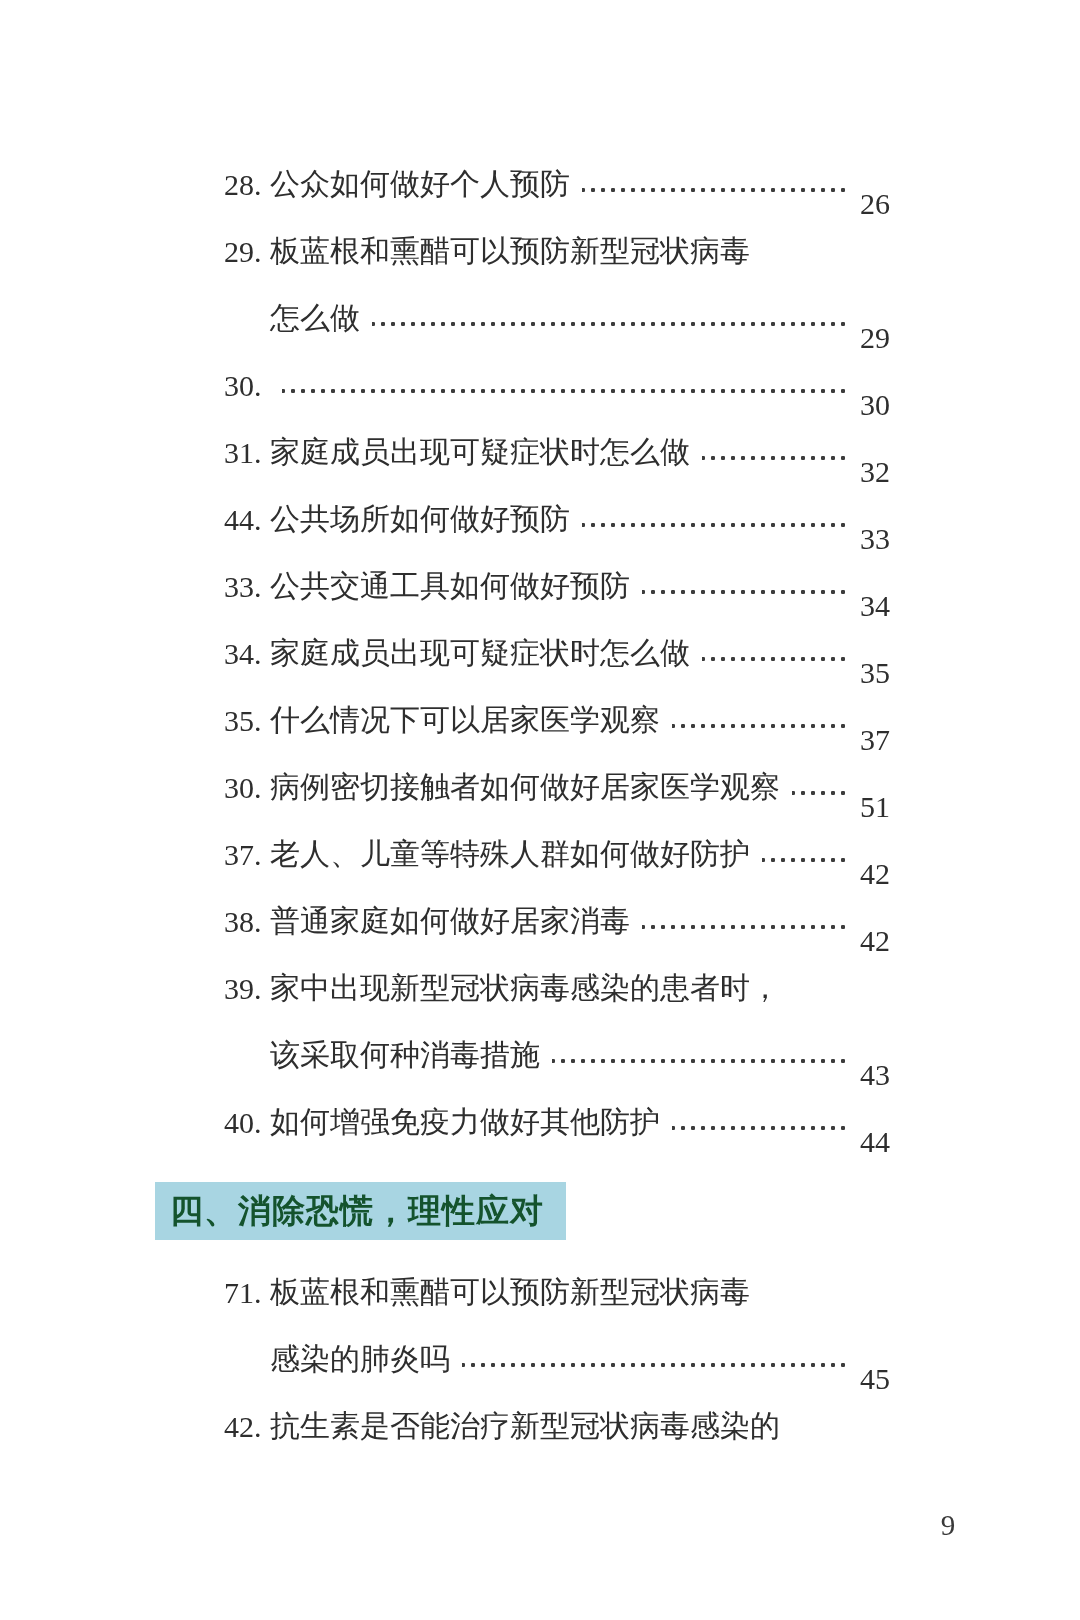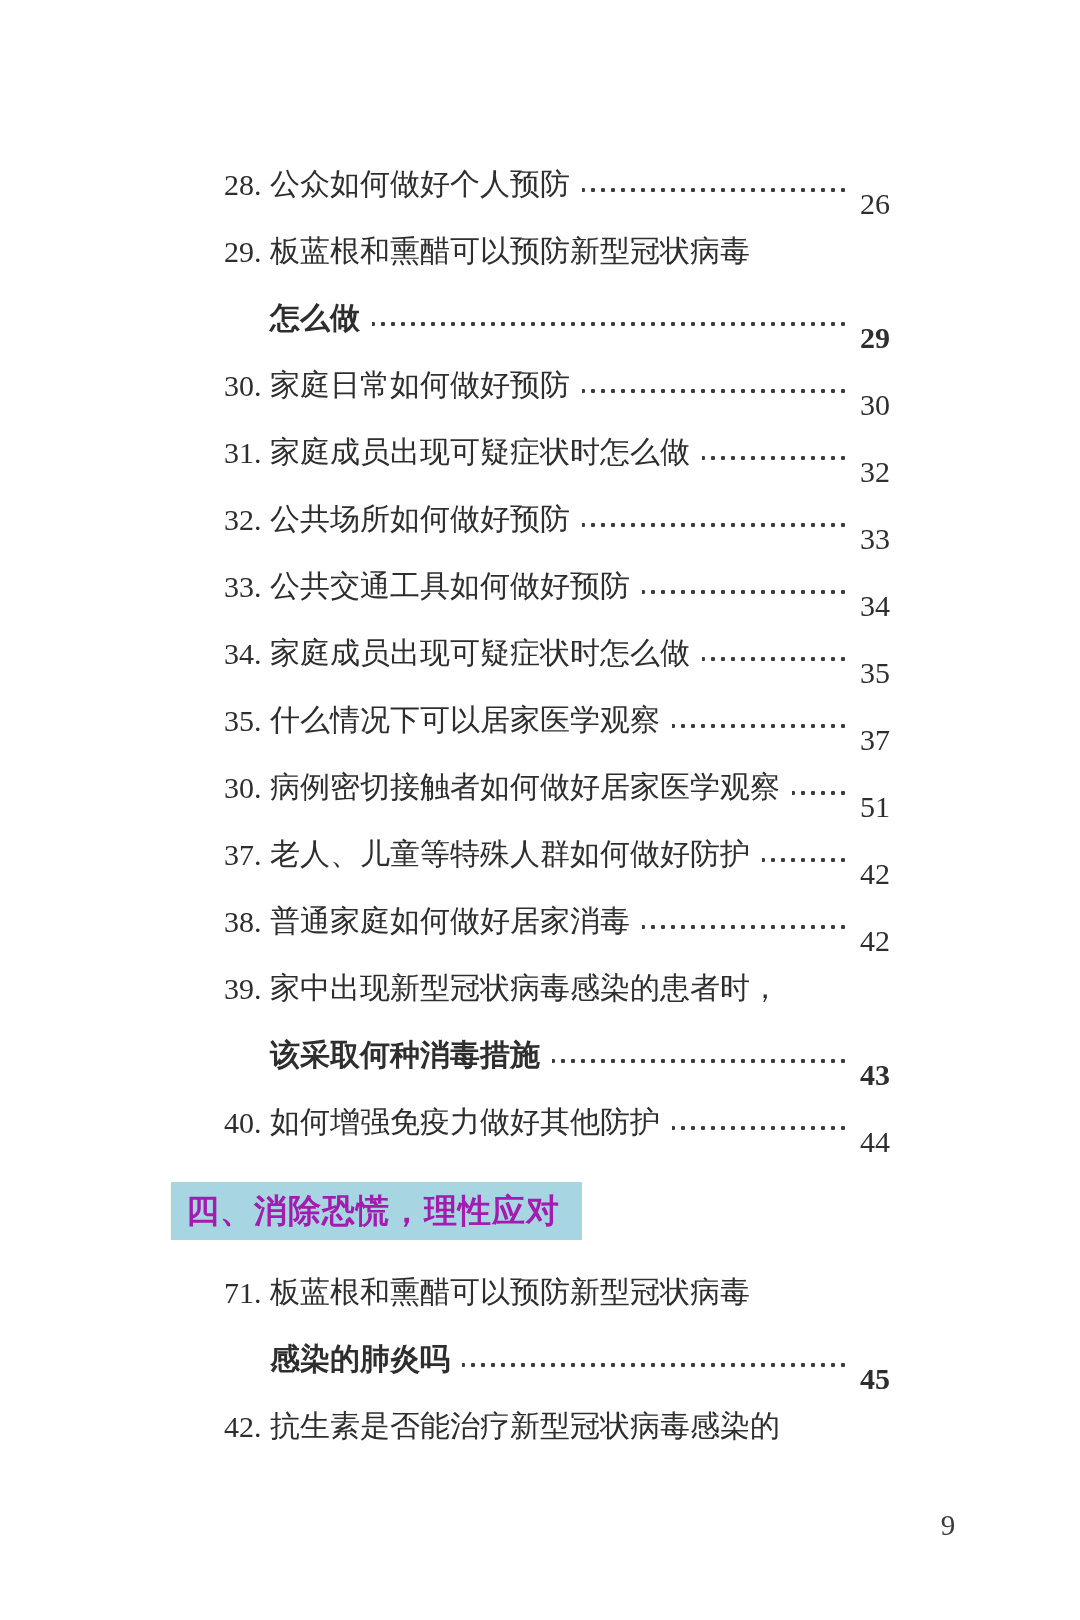--- a/index.html
+++ b/index.html
@@ -26,21 +26,21 @@
     display: flex;
     align-items: center;
     height: 67px;
     font-size: 30px;
     white-space: nowrap;
   }
   .toc-num {
     flex: none;
     width: 46px;
   }
-  .toc-row.cont { padding-left: 46px; font-weight: bold; }
+  .toc-row.cont { padding-left: 46px; }
   .toc-text { flex: none; }
   .toc-leader {
     flex: 1 1 auto;
     height: 12px;
     align-self: center;
     position: relative;
     top: 5px;
     margin-left: 12px;
     margin-right: 2px;
     background-image: radial-gradient(circle, #3c3c3c 2px, rgba(0,0,0,0) 2.4px);
@@ -62,23 +62,22 @@
   }
   .heading {
     display: inline-flex;
     align-items: center;
     height: 58px;
     padding: 0 22px 0 15px;
     background: #a8d5e2;
     font-family: "Liberation Sans", "DejaVu Sans", sans-serif;
     font-weight: bold;
     font-size: 33px;
-    color: #a21caf;
+    color: #14532d;
     letter-spacing: 1px;
-    margin-left: 16px;
   }
   .footer-page-num {
     position: absolute;
     top: 1509px;
     left: 900px;
     width: 96px;
     text-align: center;
     font-size: 29px;
     color: #3a3a3a;
   }
@@ -99,32 +98,31 @@
           <span class="toc-num">29.</span>
           <span class="toc-text">板蓝根和熏醋可以预防新型冠状病毒</span>
         </div>
         <div class="toc-row cont">
           <span class="toc-text">怎么做</span>
           <span class="toc-leader"></span>
           <span class="toc-page">29</span>
         </div>
         <div class="toc-row">
           <span class="toc-num">30.</span>
-          <span class="toc-text">家庭日常如何做好预防</span>
           <span class="toc-leader"></span>
           <span class="toc-page">30</span>
         </div>
         <div class="toc-row">
           <span class="toc-num">31.</span>
           <span class="toc-text">家庭成员出现可疑症状时怎么做</span>
           <span class="toc-leader"></span>
           <span class="toc-page">32</span>
         </div>
         <div class="toc-row">
-          <span class="toc-num">32.</span>
+          <span class="toc-num">44.</span>
           <span class="toc-text">公共场所如何做好预防</span>
           <span class="toc-leader"></span>
           <span class="toc-page">33</span>
         </div>
         <div class="toc-row">
           <span class="toc-num">33.</span>
           <span class="toc-text">公共交通工具如何做好预防</span>
           <span class="toc-leader"></span>
           <span class="toc-page">34</span>
         </div>

